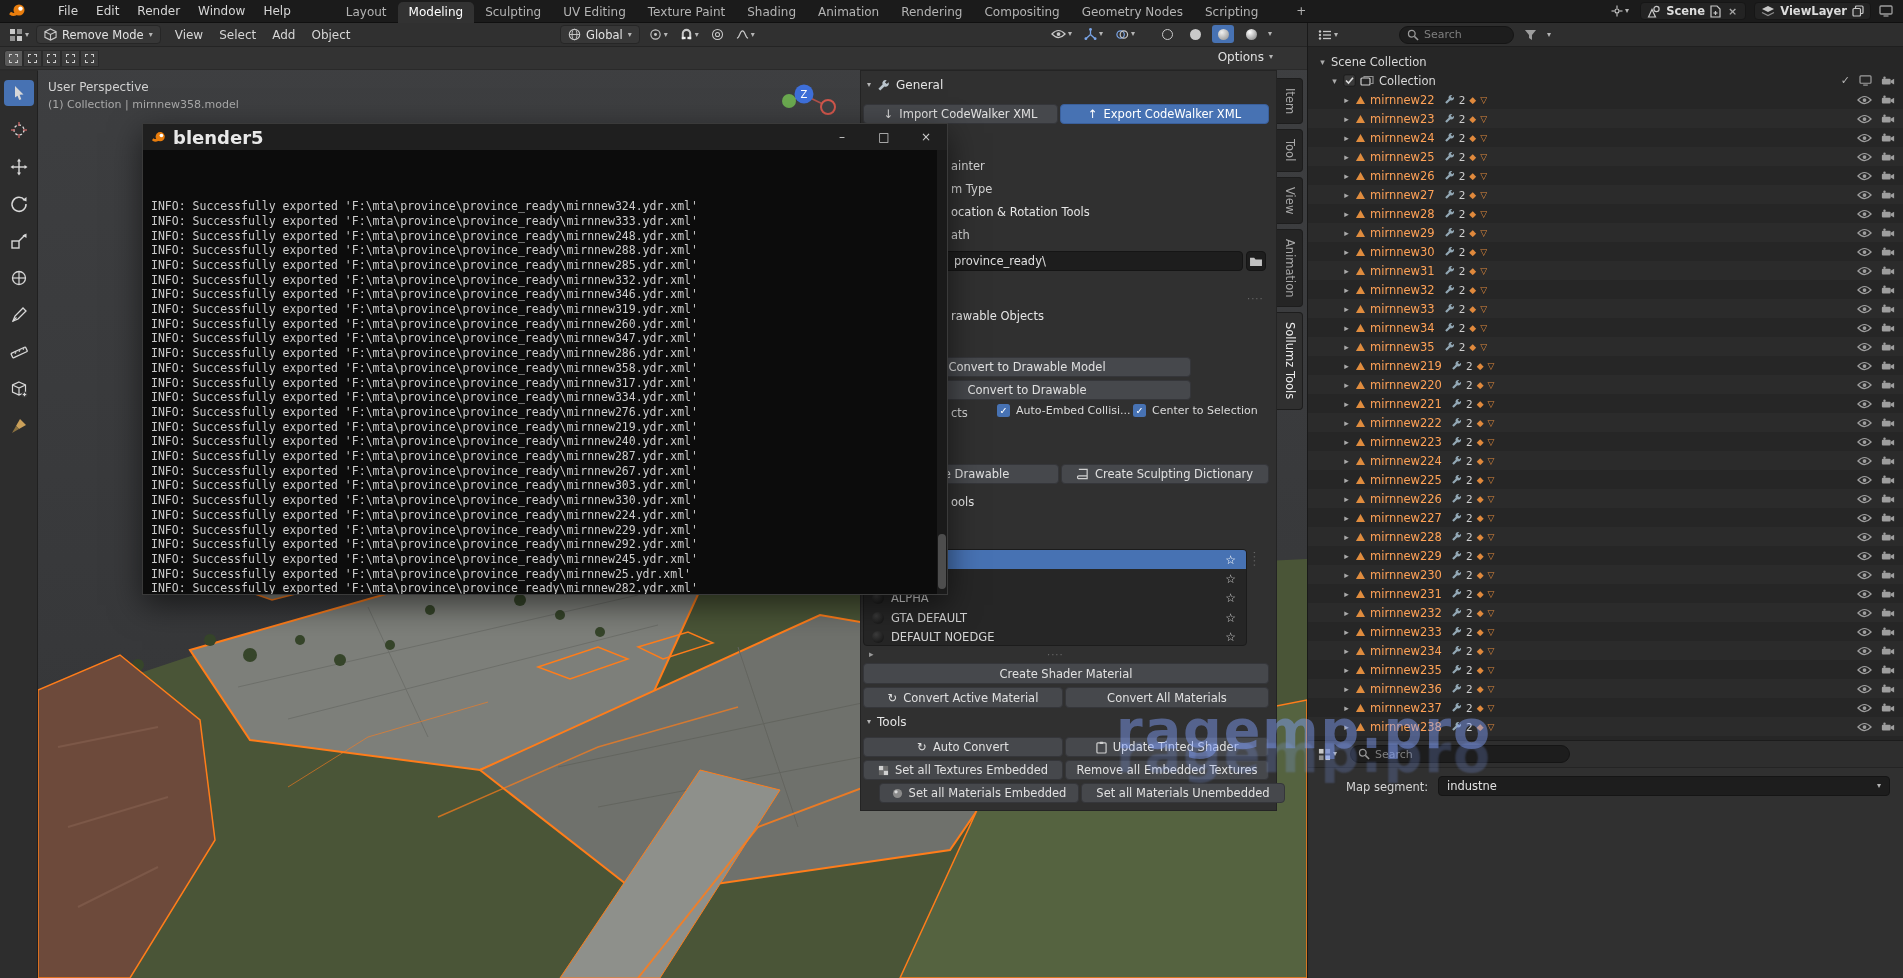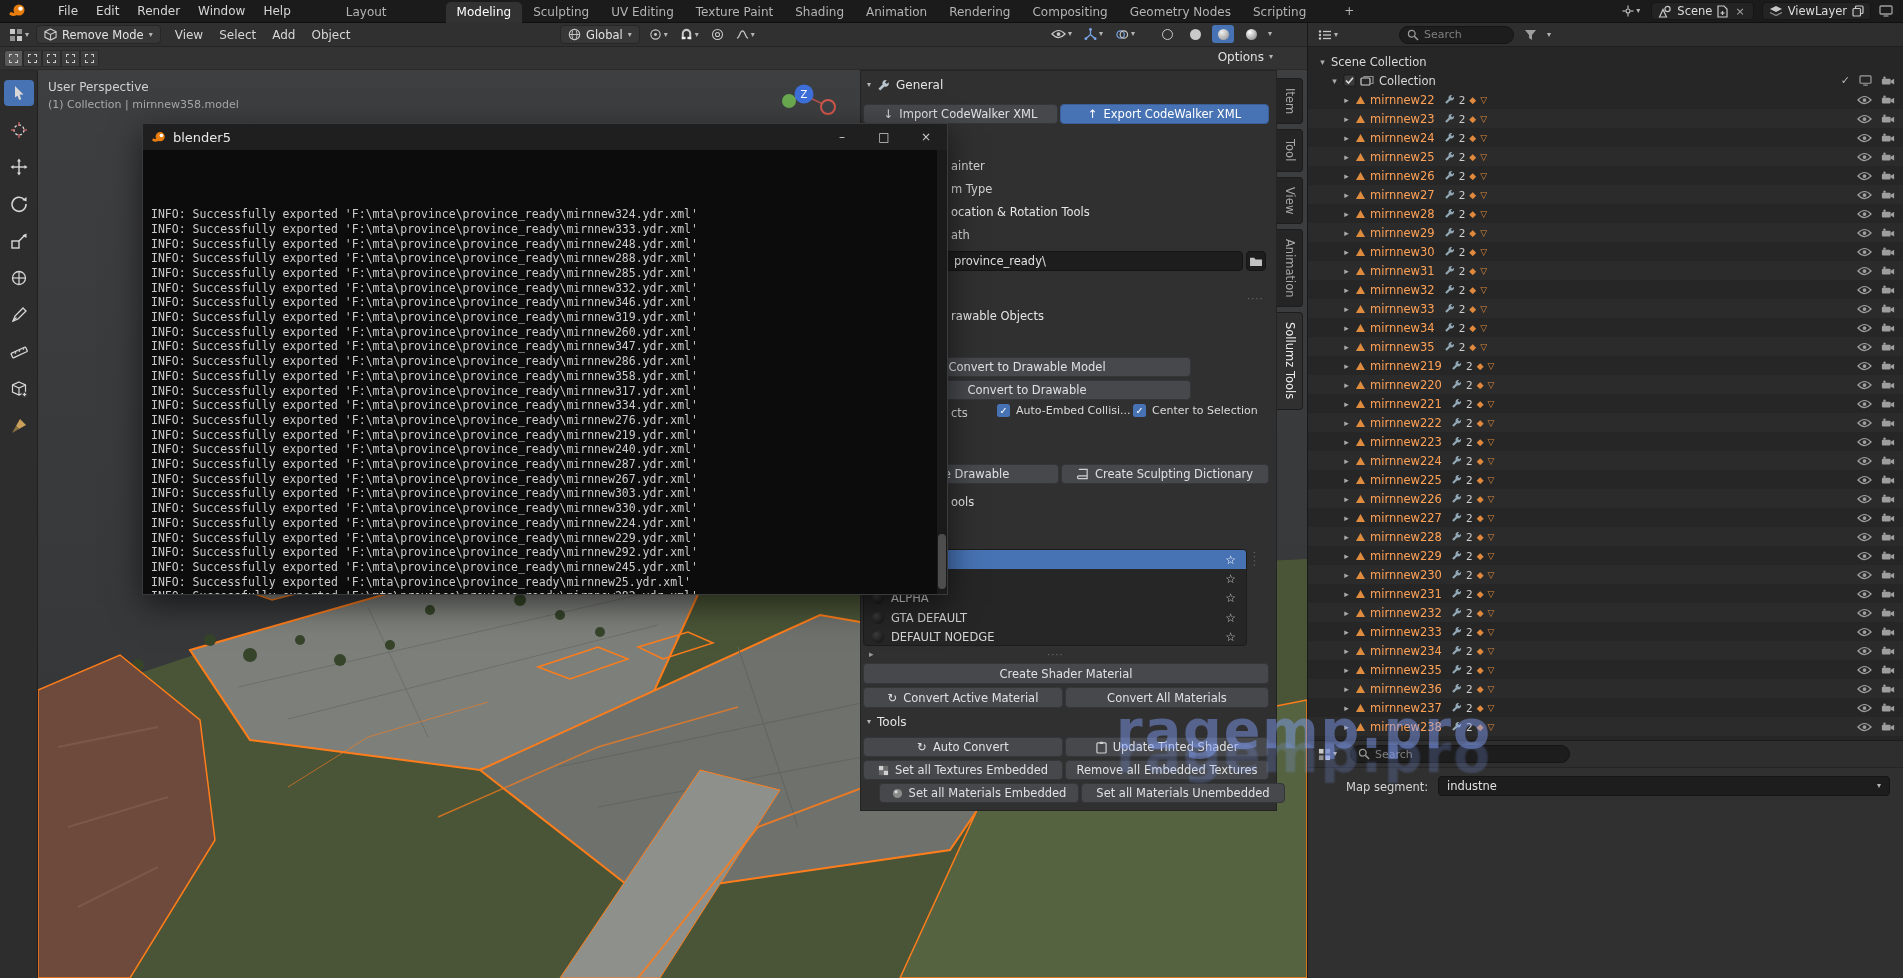--- a/index.html
+++ b/index.html
@@ -13,25 +13,25 @@
   .ic { flex:none; display:inline-block; }
   .caret { font-size:8px; color:#b5b5b5; line-height:1; }
 
   
   .topbar { position:absolute; top:0; left:0; width:1903px; height:23px;
     background:#1b1b1b; display:flex; align-items:center; z-index:50;
     border-bottom:1px solid #101010;gap:19px; }
   .menu-item { padding:0 9px; color:#d6d6d6; font-size:12px; line-height:23px; }
   .ws-tabs { display:flex; margin-left:16px; align-items:flex-end; height:23px; }
   .ws-tab { padding:3px 11px 4px; color:#b4b4b4; font-size:12px; border-radius:5px 5px 0 0; }
-  .ws-tab.active { background:#323232; color:#ffffff;margin-left:48px; }
+  .ws-tab.active { background:#323232; color:#ffffff; }
   .ws-add { padding:2px 8px; color:#b4b4b4; }
   .tb-right { margin-left:auto; display:flex; align-items:center; gap:8px; padding-right:10px; }
   .tb-field { display:flex; align-items:center; gap:5px; background:#232323; border:1px solid #161616;
-    border-radius:4px; padding:1px 6px; height:18px; font-size:11.5px; color:#dcdcdc; }
+    border-radius:4px; padding:1px 6px; height:18px; font-size:11.5px; color:#dcdcdc;font-weight:bold; }
   .mini-x { color:#a8a8a8; font-size:11px; padding:0 2px; }
 
   
   .vheader { position:absolute; top:23px; left:0; width:1307px; height:24px; background:#303030;
     display:flex; align-items:center; z-index:40; border-bottom:1px solid #242424; padding-left:6px; }
   .dd { display:flex; align-items:center; gap:5px; background:#373737; border:1px solid #262626;
     border-radius:4px; padding:1px 7px; font-size:11.5px; color:#e2e2e2; height:19px; }
   .hmenu { padding:0 8px; font-size:12px; color:#d6d6d6; }
   .hgroup { position:absolute; display:flex; align-items:center; gap:6px; top:2px; }
   .iconbtn { display:flex; align-items:center; gap:2px; padding:2px 3px; border-radius:3px; }
@@ -63,26 +63,26 @@
   
   .viewport { position:absolute; top:47px; left:38px; width:1269px; height:931px; z-index:1;
     background:linear-gradient(180deg,#3e3f41 0%, #38393b 55%, #333436 100%); overflow:hidden; }
   .vp-text1 { position:absolute; left:10px; top:33px; color:#d2d2d2; font-size:12px; }
   .vp-text2 { position:absolute; left:10px; top:51px; color:#a9a9a9; font-size:11px; }
 
   
   .console { position:absolute; left:142px; top:123px; width:806px; height:472px; z-index:60;
     box-shadow:0 10px 30px rgba(0,0,0,.55); border:1px solid #3a3a3a; background:#0c0c0c; }
   .console-titlebar { height:26px; background:#1f1f1f; display:flex; align-items:center; padding-left:8px; gap:7px; }
-  .console-title { color:#e8e8e8; font-size:13px; }
+  .console-title { color:#e8e8e8; font-size:18px;font-weight:bold; }
   .win-btns { margin-left:auto; display:flex; }
   .win-btn { width:42px; height:26px; display:grid; place-items:center; color:#cfcfcf; font-size:12px; }
   .console-body { position:absolute; top:26px; left:0; right:10px; bottom:0; background:#0c0c0c;
     font-family:"DejaVu Sans Mono", monospace; font-size:11.5px; line-height:14.7px;
-    padding:13px 0 0 8px; white-space:pre; overflow:hidden; color:#cccccc; }
+    padding:5px 0 0 8px; white-space:pre; overflow:hidden; color:#cccccc; }
   .console-scroll { position:absolute; top:26px; right:0; bottom:0; width:10px; background:#1a1a1a; }
   .console-thumb { position:absolute; left:1px; right:1px; bottom:5px; height:55px; background:#4d4d4d; border-radius:4px; }
 
   
   .sidebar { position:absolute; left:860px; top:70px; width:417px; height:741px; background:#303030;
     z-index:20; border:1px solid #242424; }
   .sec-hdr { position:absolute; display:flex; align-items:center; gap:6px; color:#e4e4e4; font-size:12px; }
   .btn { display:flex; align-items:center; justify-content:center; gap:6px; background:#46484c;
     border:1px solid #35363a; border-radius:4px; color:#e0e0e0; font-size:11.5px; position:absolute; height:20px; }
   .btn.blue { background:#4772b3; border-color:#3a5f9b; color:#fff; }

